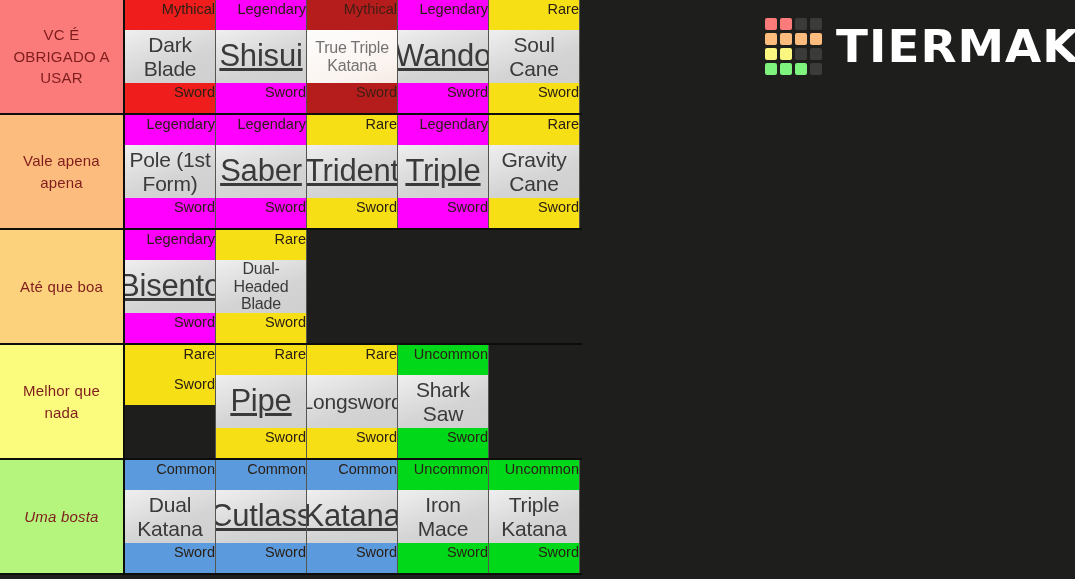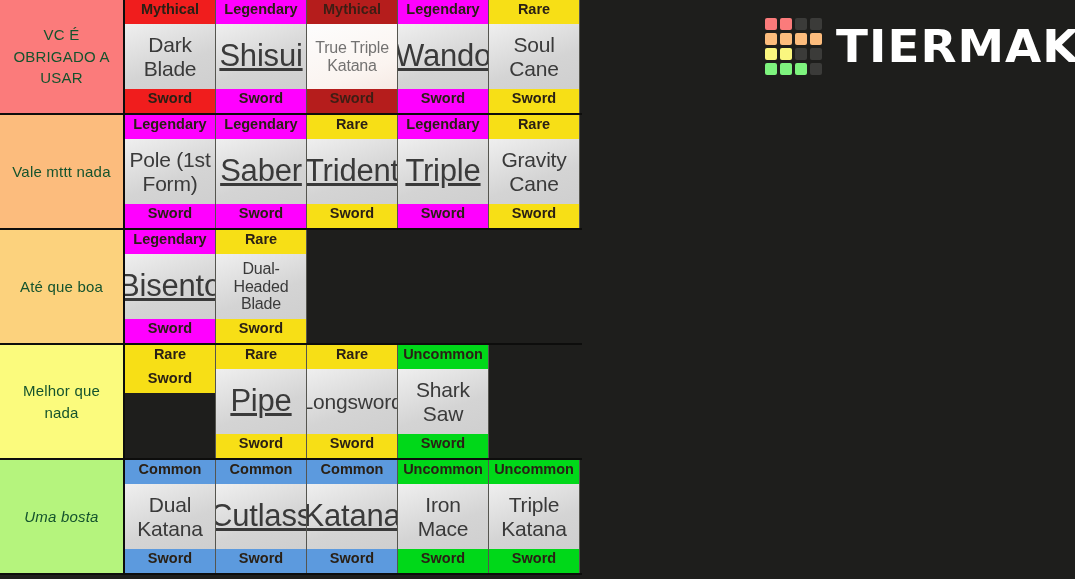--- a/index.html
+++ b/index.html
@@ -59,21 +59,21 @@
   .tier-label {
     width: 125px;
     min-width: 125px;
     height: 100%;
     border-right: 2px solid #0d0d0c;
     display: flex;
     align-items: center;
     justify-content: center;
     text-align: center;
     padding: 2px 6px;
-    color: #14532d;
+    color: #7f1d1d;
     font-size: 15px;
     line-height: 1.45;
     letter-spacing: 0.2px;
   }
 
   .tier-items {
     display: flex;
     height: 100%;
     background: #1e1e1c;
   }
@@ -84,26 +84,26 @@
     width: 91px;
     min-width: 91px;
     height: 113px;
     overflow: hidden;
     display: flex;
     flex-direction: column;
     border-right: 1px solid #55554f;
   }
   .card-rarity,
   .card-type {
-    height: 24px;
+    height: 30px;
     min-height: 19px;
     line-height: 19px;
-    text-align: center;
+    text-align: right;
     font-size: 14.5px;
-    font-weight: bold;
+    font-weight: normal;
     color: #2a2015;
     white-space: nowrap;
     overflow: visible;
   }
   .card-body {
     flex: 1;
     background: linear-gradient(160deg, #efefef 0%, #d4d4d4 60%, #cfcfcf 100%);
     display: flex;
     align-items: center;
     justify-content: center;
@@ -196,21 +196,21 @@
             <div class="card-rarity" style="background: rgb(247, 223, 22);">Rare</div>
             <div class="card-body">
               <div class="card-name two-line">Soul Cane</div>
             </div>
             <div class="card-type" style="background: rgb(247, 223, 22);">Sword</div>
           </div>
           <div class="row-filler"></div>
         </div>
       </div>
       <div class="tier-row" style="top: 115px;">
-        <div class="tier-label" style="background: rgb(252, 188, 125);">Vale mttt nada</div>
+        <div class="tier-label" style="background: rgb(252, 188, 125);">Vale apena apena</div>
         <div class="tier-items">
           <div class="card">
             <div class="card-rarity" style="background: rgb(255, 0, 255);">Legendary</div>
             <div class="card-body">
               <div class="card-name two-line">Pole (1st Form)</div>
             </div>
             <div class="card-type" style="background: rgb(255, 0, 255);">Sword</div>
           </div>
           <div class="card">
             <div class="card-rarity" style="background: rgb(255, 0, 255);">Legendary</div>

